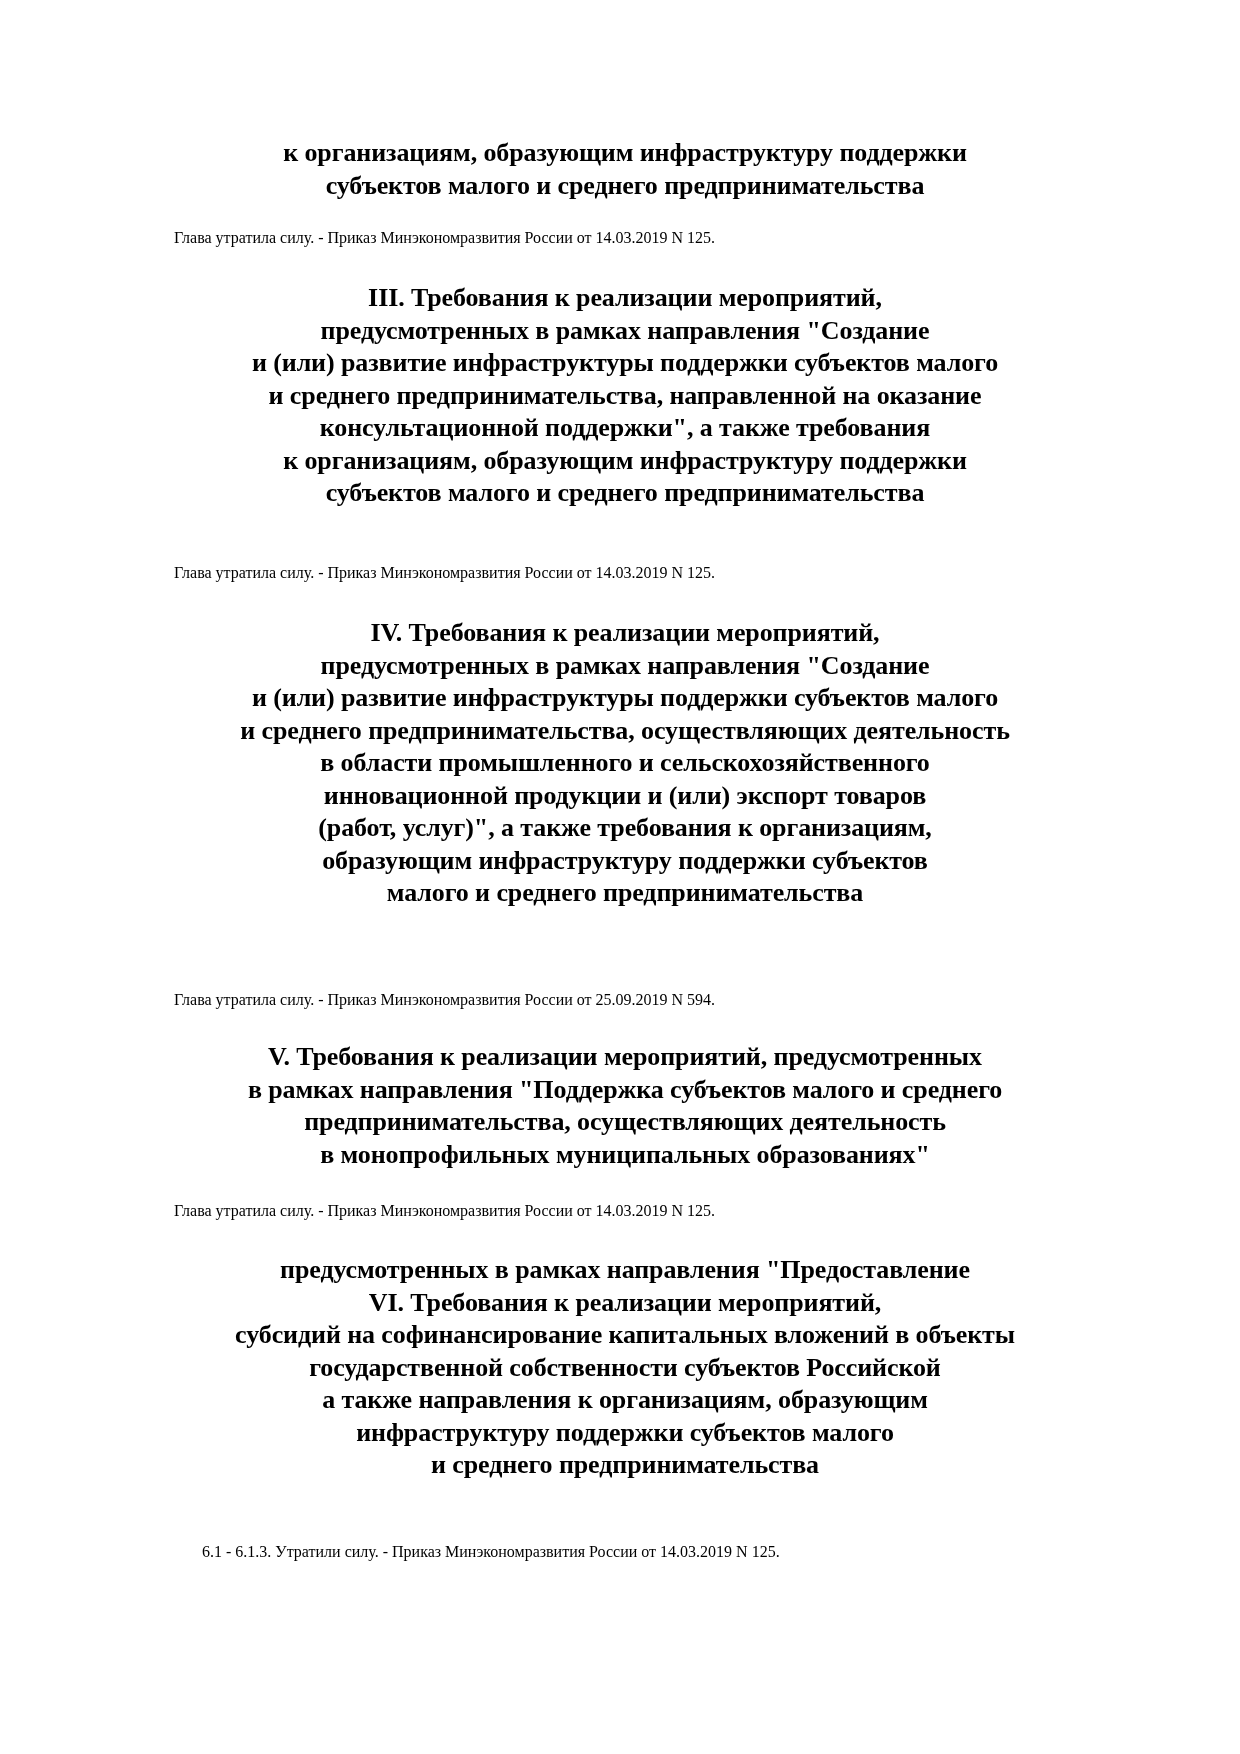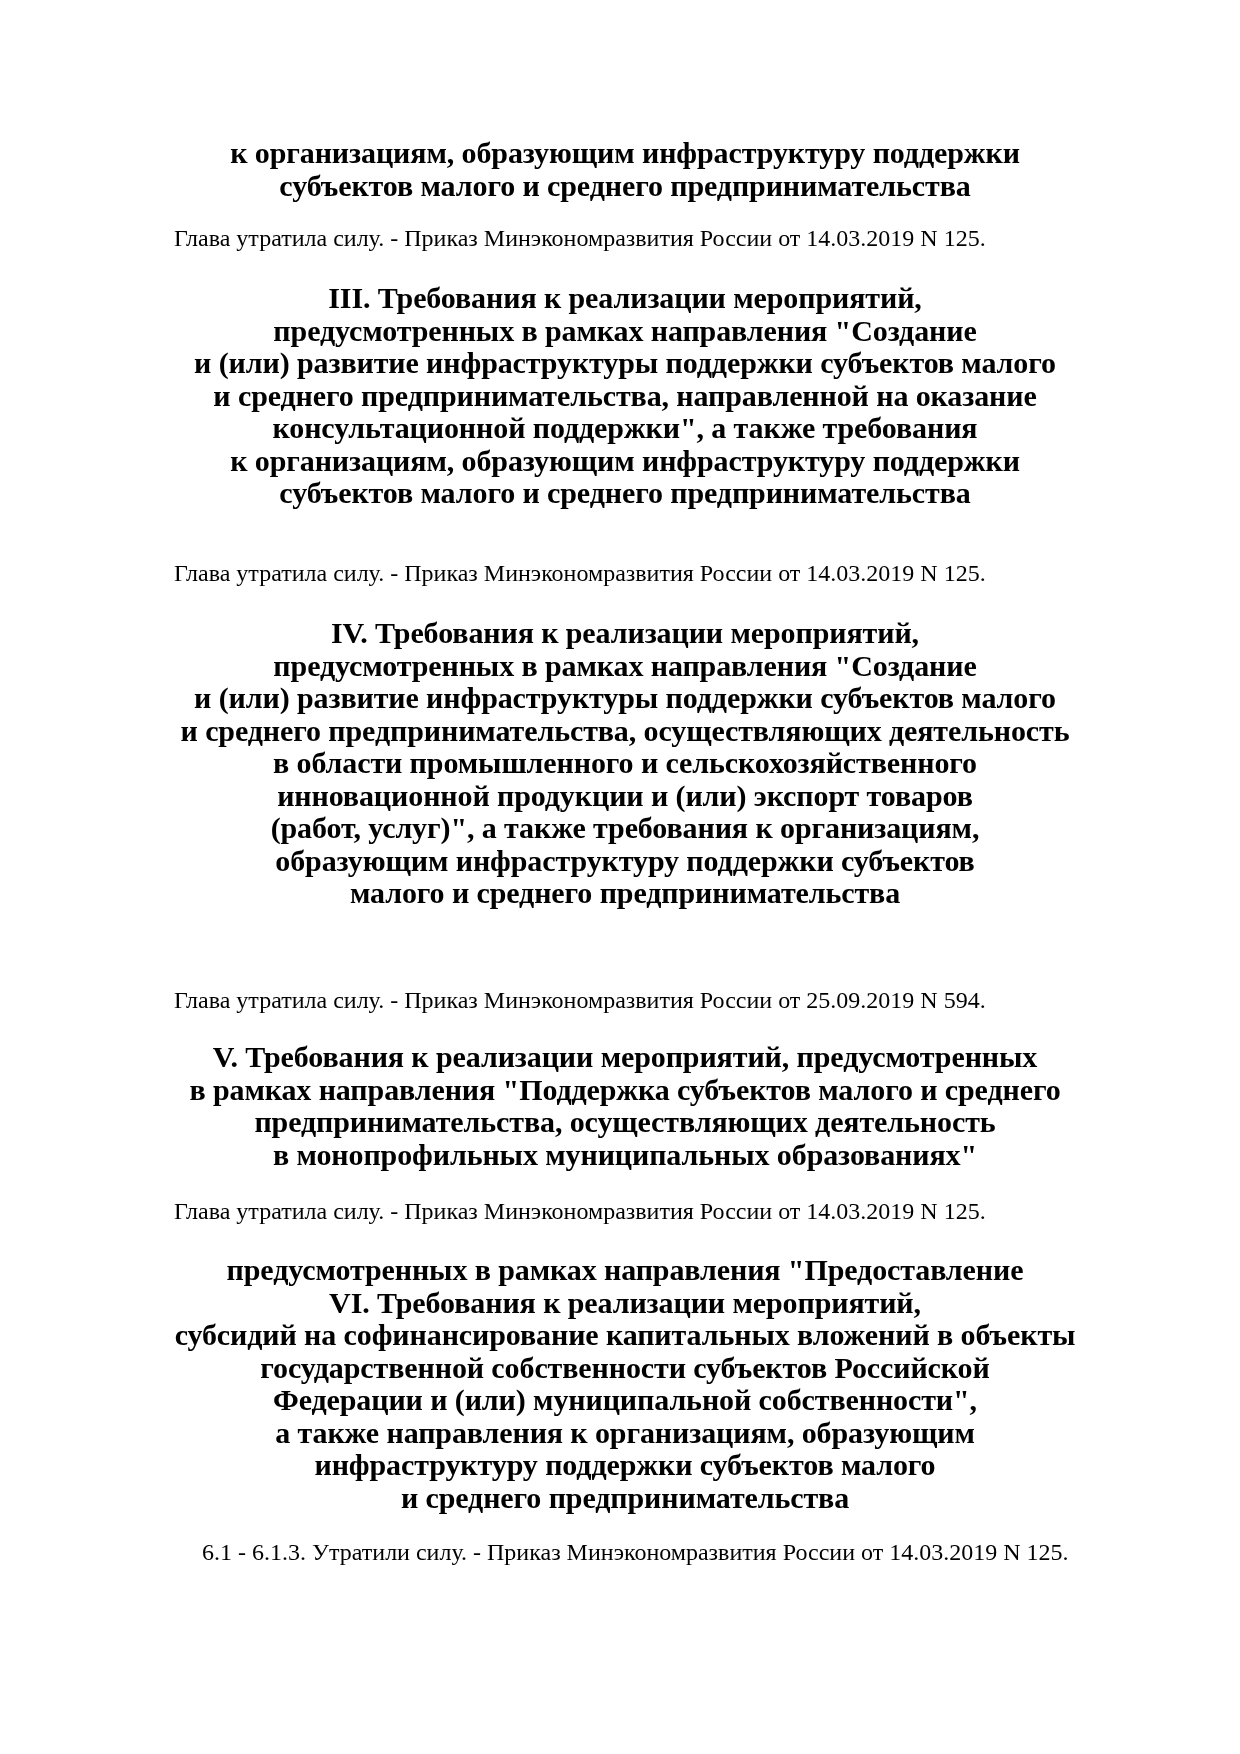--- a/index.html
+++ b/index.html
@@ -21,32 +21,32 @@
       top: 0;
       width: 1240px;
       height: 1754px;
     }
     .heading {
       position: absolute;
       left: 150px;
       width: 950px;
       text-align: center;
       font-weight: bold;
-      font-size: 30px;
+      font-size: 26px;
       line-height: 32.5px;
       letter-spacing: -0.1px;
     }
     .heading .line {
       display: block;
       white-space: nowrap;
     }
     .note {
       position: absolute;
       left: 174px;
-      font-size: 24px;
+      font-size: 16px;
       line-height: 26px;
       white-space: nowrap;
     }
   </style>
 </head>
 <body>
 
 <div class="page">
 
   <div class="heading" style="top:137px;">
@@ -85,20 +85,19 @@
     <span class="line">предпринимательства, осуществляющих деятельность</span>
     <span class="line">в монопрофильных муниципальных образованиях"</span>
   </div>
   <div class="note" style="top:1198px;">Глава утратила силу. - Приказ Минэкономразвития России от 14.03.2019 N 125.</div>
 
   <div class="heading" style="top:1254px;">
     <span class="line">предусмотренных в рамках направления "Предоставление</span>
     <span class="line">VI. Требования к реализации мероприятий,</span>
     <span class="line">субсидий на софинансирование капитальных вложений в объекты</span>
     <span class="line">государственной собственности субъектов Российской</span>
-    <span class="line">Федерации и (или) муниципальной собственности",</span>
     <span class="line">а также направления к организациям, образующим</span>
     <span class="line">инфраструктуру поддержки субъектов малого</span>
     <span class="line">и среднего предпринимательства</span>
   </div>
   <div class="note" style="top:1539px;margin-left:28px;">6.1 - 6.1.3. Утратили силу. - Приказ Минэкономразвития России от 14.03.2019 N 125.</div>
 
 </div>
 
 </body></html>

